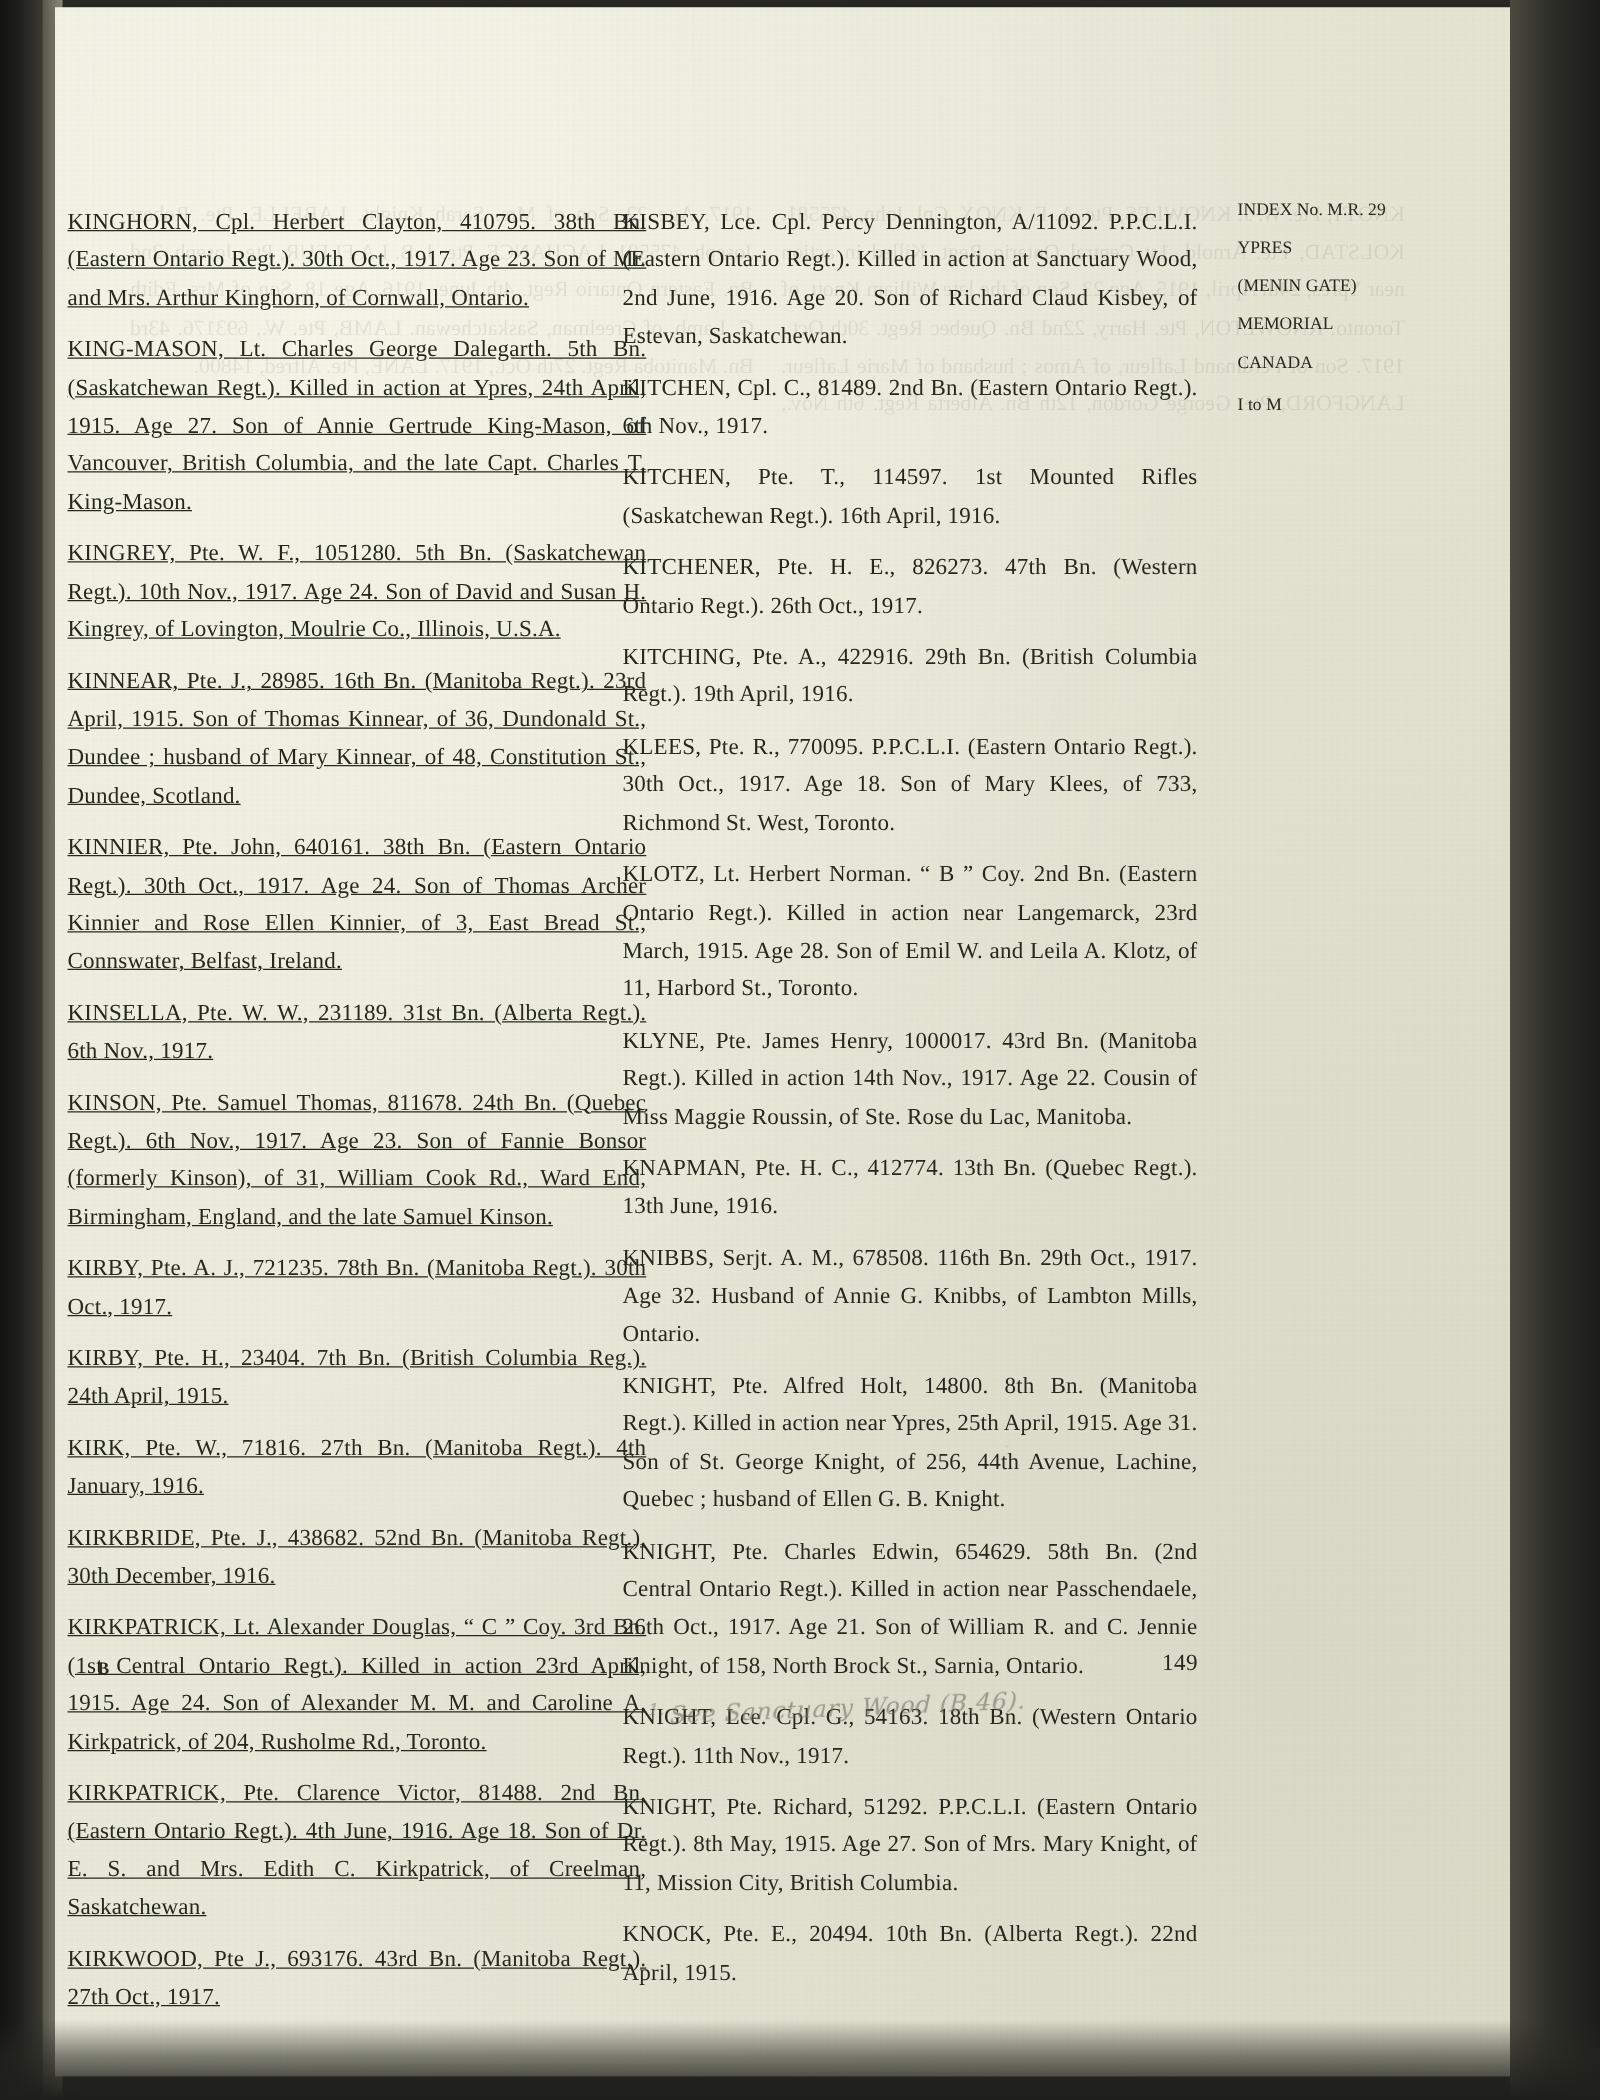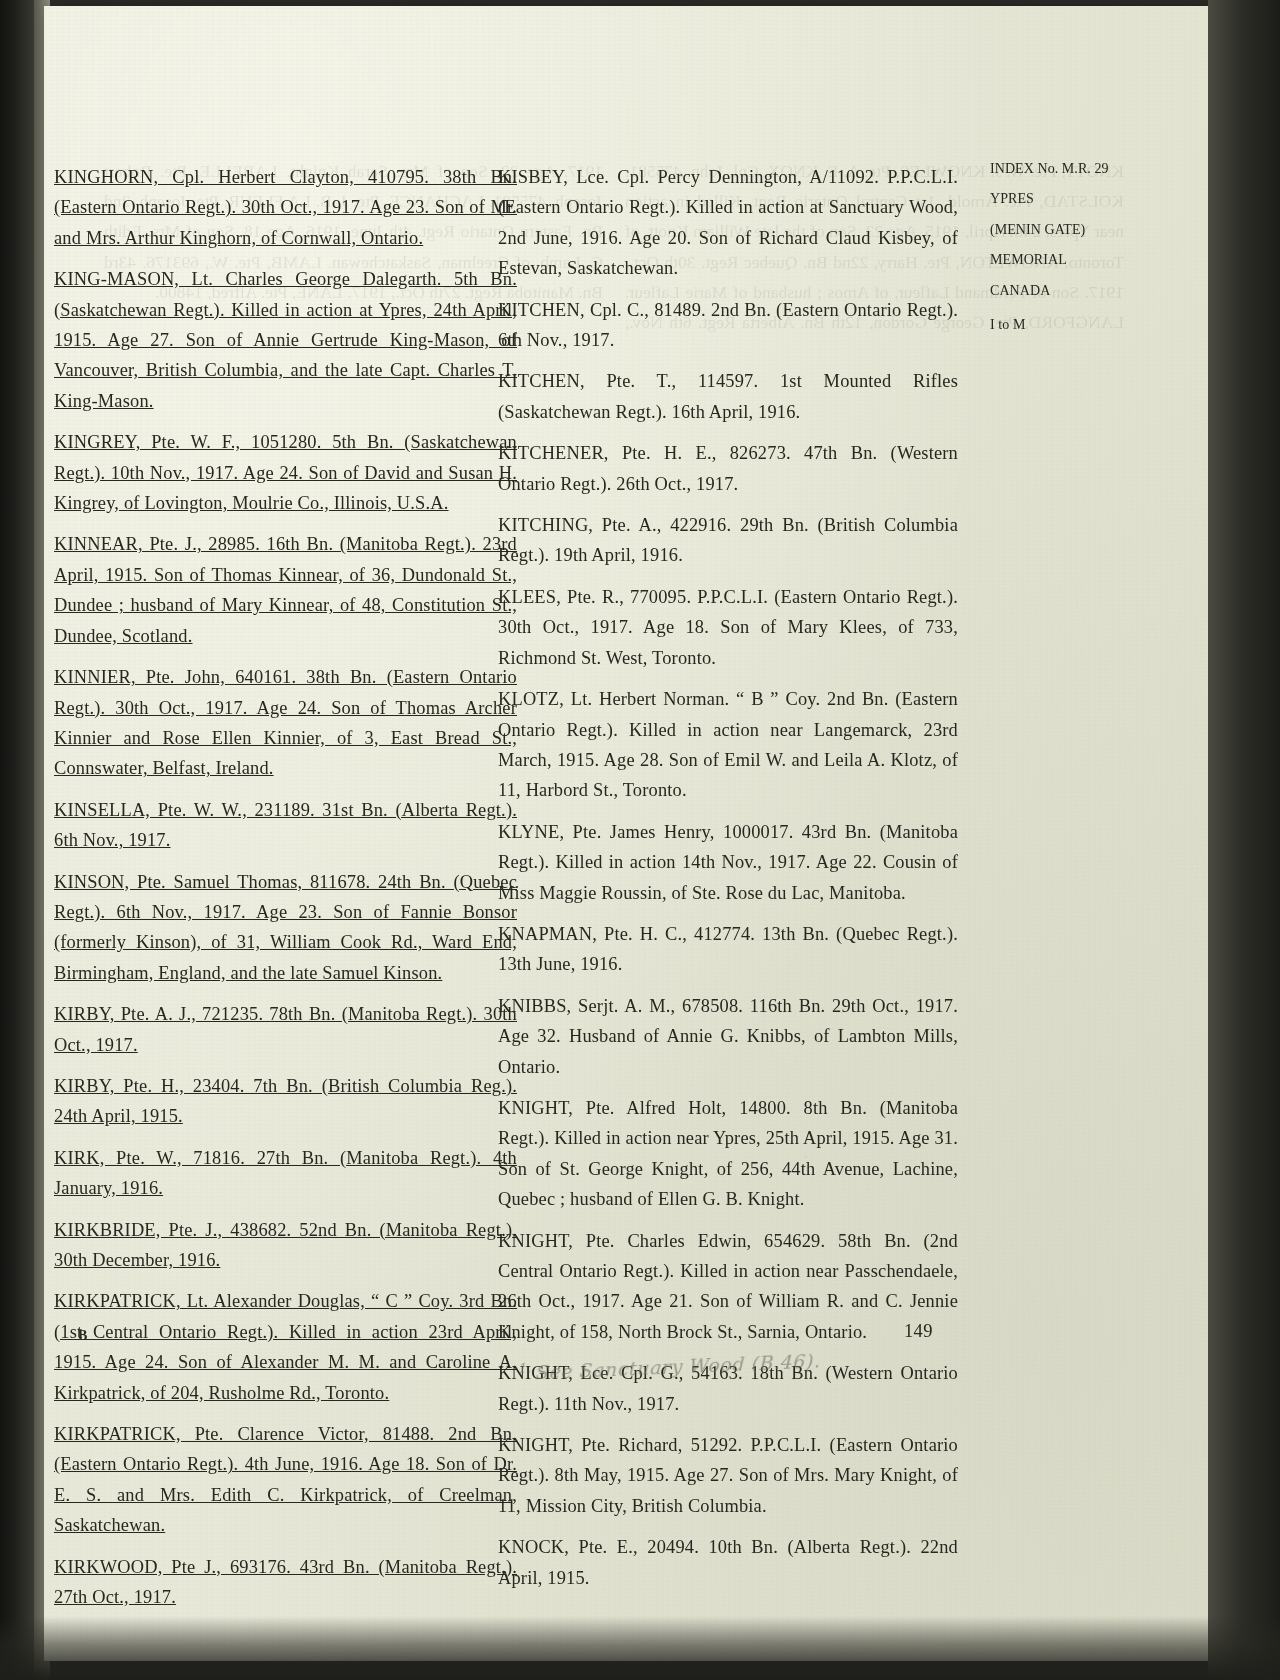--- a/index.html
+++ b/index.html
@@ -140,21 +140,21 @@
     font-size: 14px;
     font-weight: bold;
     color: #2a2c23;
     letter-spacing: 0.04em;
   }
   .folio {
     position: absolute;
     left: 860px;
     top: 1315px;
     width: 80px;
-    text-align: left;
+    text-align: center;
     font-size: 18.5px;
     color: #26281f;
     letter-spacing: 0.02em;
   }
 
   
   .pencil {
     position: absolute;
     left: 475px;
     top: 1355px;

